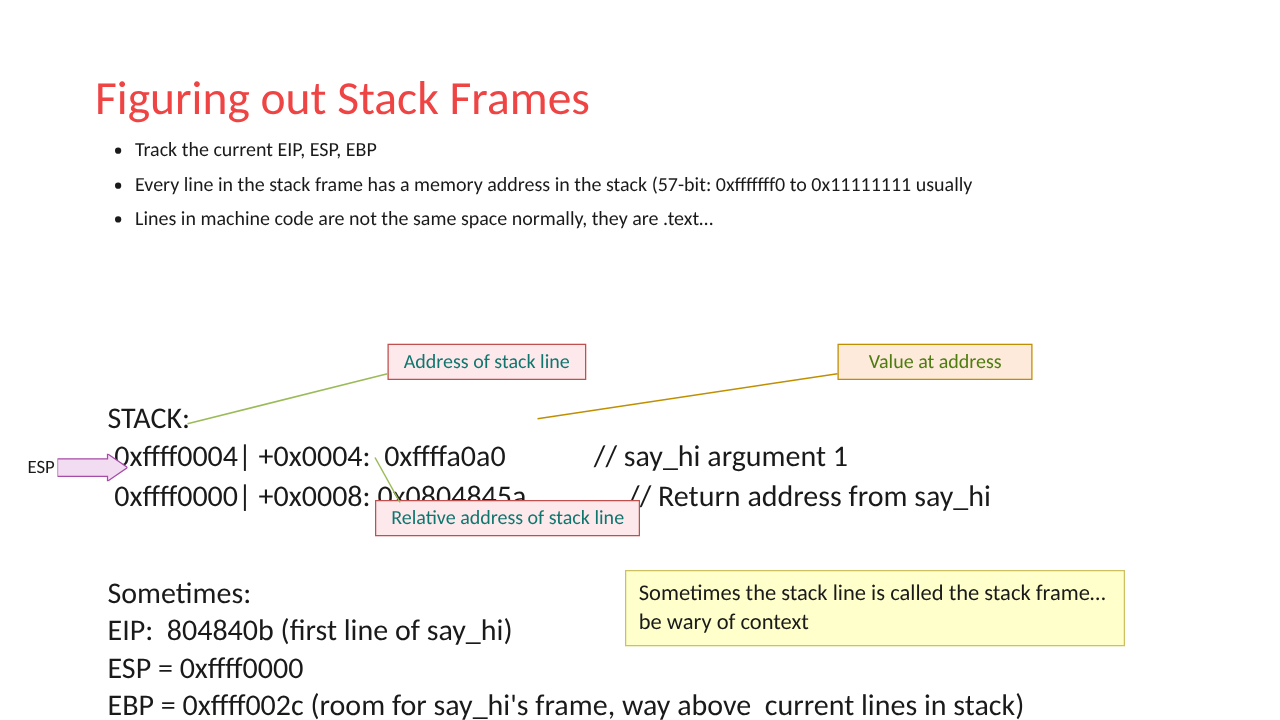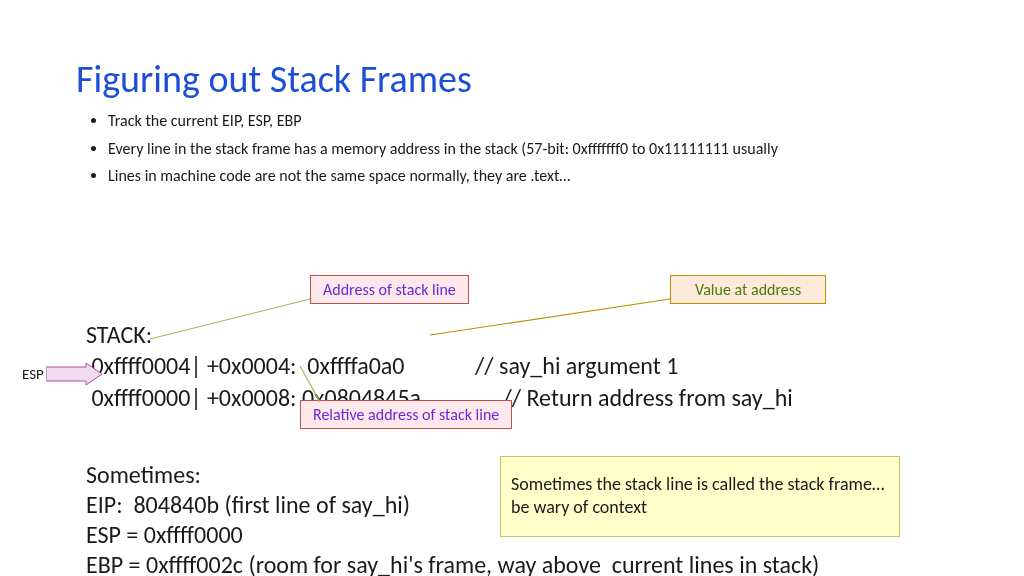--- a/index.html
+++ b/index.html
@@ -1,32 +1,32 @@
 <!DOCTYPE html>
 <html><head>
 <meta charset="utf-8">
 <style>
   * { box-sizing: border-box; margin: 0; padding: 0; }
   html, body { width: 1024px; height: 576px; background: #fff; font-family: Calibri, "Segoe UI", Arial, sans-serif; color: #1a1a1a; overflow: hidden; }
   .slide { position: relative; width: 1024px; height: 576px; }
-  .title { position: absolute; left: 76px; top: 56px; font-size: 38px; font-weight: 400; color: #1d4ed8; }
+  .title { position: absolute; left: 76px; top: 56px; font-size: 38px; font-weight: 400; color: #ef4444; }
   .bullets { position: absolute; left: 90px; top: 110px; width: 880px; }
   .bullets li { font-size: 16px; line-height: 1.35; margin-bottom: 6px; list-style: disc; margin-left: 18px; }
   .stack-block { position: absolute; left: 86px; top: 288px; font-size: 24px; line-height: 1.3; white-space: pre; }
   .ptr-block { position: absolute; left: 86px; top: 430px; font-size: 24px; line-height: 1.25; white-space: pre; }
   .callout {
     position: absolute;
     border: 1px solid;
     font-size: 16px;
     padding: 4px 12px;
     text-align: center;
   }
-  .callout.pink { background: #fde9ec; border-color: #c0504d; color: #6d28d9; }
+  .callout.pink { background: #fde9ec; border-color: #c0504d; color: #0f766e; }
   .callout.tan  { background: #fdeada; border-color: #bf8f00; color: #4d7c0f; }
-  .callout.yellow { background: #ffffcc; border-color: #ccc060; font-size: 18px; text-align: left; padding: 16px 10px; line-height: 1.3; }
+  .callout.yellow { background: #ffffcc; border-color: #ccc060; font-size: 18px; text-align: left; padding: 6px 10px; line-height: 1.3; }
   .esp-arrow {
     position: absolute;
     left: 14px; top: 363px;
     width: 50px; height: 22px;
     display: flex; align-items: center; justify-content: center; padding-left: 32px;
   }
   .esp-arrow .body {
     position: relative;
     width: 50px; height: 22px;
   }

